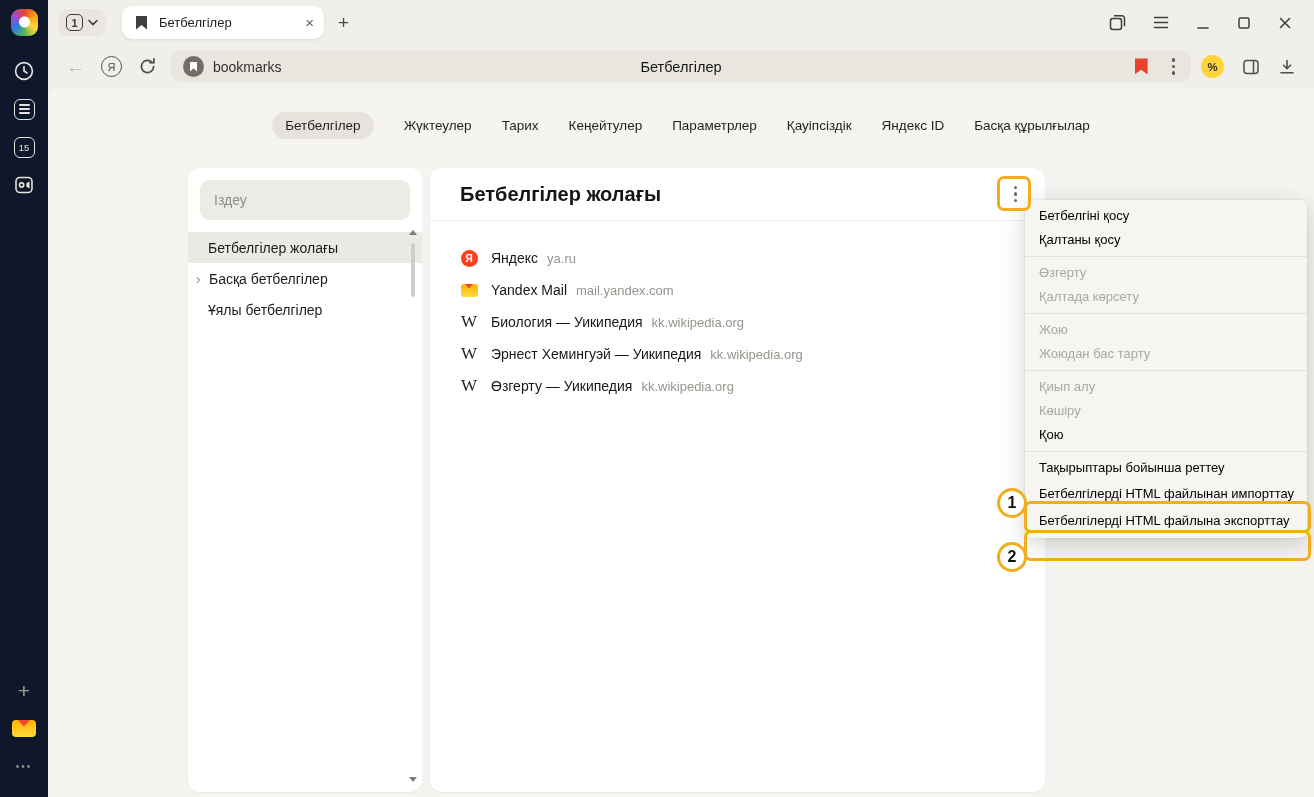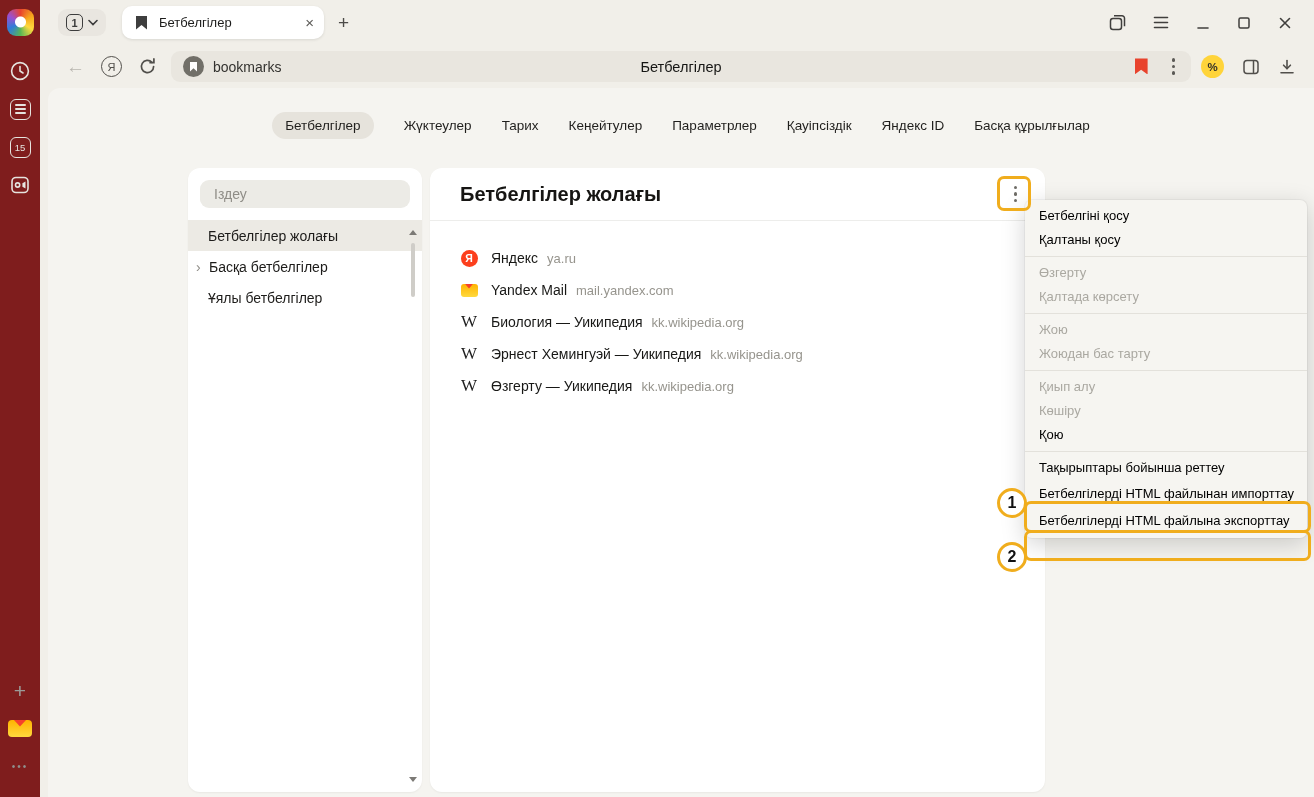--- a/index.html
+++ b/index.html
@@ -1,20 +1,20 @@
 <!DOCTYPE html>
 <html><head>
 <meta charset="utf-8">
 <style>
   html,body{margin:0;padding:0;}
   body{font-family:"Liberation Sans",sans-serif;background:#2a2a2a;}
   #app{position:relative;width:1314px;height:797px;background:#f1efe9;overflow:hidden;}
 
   
-  .rail{position:absolute;left:0;top:0;width:40px;height:100%;background:#7f1d1d;display:flex;flex-direction:column;align-items:center;padding:9px 0 12px;box-sizing:border-box;z-index:5;text-align:center;}
+  .rail{position:absolute;left:0;top:0;width:48px;height:100%;background:#0f172a;display:flex;flex-direction:column;align-items:center;padding:9px 0 12px;box-sizing:border-box;z-index:5;text-align:center;}
   .rail-logo{width:27px;height:27px;border-radius:9px;background:radial-gradient(circle at 50% 48%,#fff 0 5px,rgba(255,255,255,0) 6px),conic-gradient(#e8432d,#f6a71c,#ffd93e,#59b655,#2f7dd8,#9a4fd0,#e8432d);margin-bottom:16px;}
   .rail-icon{width:24px;height:24px;display:flex;align-items:center;justify-content:center;margin:7px 0;color:#e6e4df;}
   .rail-box{width:21px;height:21px;border:1.6px solid #e6e4df;border-radius:6px;display:flex;align-items:center;justify-content:center;font-size:9.5px;color:#e6e4df;box-sizing:border-box;}
   .rail-lines{width:21px;height:21px;border:1.6px solid #e6e4df;border-radius:6px;display:flex;flex-direction:column;gap:2.5px;align-items:center;justify-content:center;box-sizing:border-box;}
   .rail-lines i{width:11px;height:1.5px;background:#e6e4df;border-radius:1px;display:block;}
   .rail-spacer{flex:1;}
   .rail-plus{font-size:21px;color:#9b9b98;line-height:1;}
   .rail-mail{width:24px;height:17px;border-radius:4px;background:linear-gradient(180deg,#ffb300,#ffd93e);position:relative;overflow:hidden;}
   .rail-mail::before{content:"";position:absolute;left:-2px;top:-8px;width:28px;height:15px;background:#f5412d;clip-path:polygon(0 0,100% 0,50% 100%);}
   .rail-dots{color:#8f8f8c;font-size:10px;letter-spacing:2px;}
@@ -48,21 +48,21 @@
   .plus-badge{width:23px;height:23px;border-radius:50%;background:#ffd43a;display:flex;align-items:center;justify-content:center;font-size:11.5px;font-weight:bold;color:#33302a;}
   .tb-right{display:flex;align-items:center;gap:18px;padding-right:18px;color:#514f4b;}
 
   
   .content{position:absolute;left:48px;top:88px;right:0;bottom:0;background:#f5f4f0;border-top-left-radius:12px;}
   .nav{position:absolute;top:24px;left:0;right:0;display:flex;justify-content:center;gap:30px;align-items:center;}
   .nav-item{font-size:13.5px;color:#201f1d;padding:6px 0;white-space:nowrap;}
   .nav-item.active{background:#e6e3dc;border-radius:15px;padding:6px 13px;}
   .card{position:absolute;background:#fff;border-radius:12px;box-shadow:0 1px 2px rgba(0,0,0,.05);}
   .side-card{left:140px;top:80px;width:234px;height:624px;}
-  .search{margin:12px 12px 8px;height:28px;background:#ecebe6;border-radius:9px;display:flex;align-items:center;padding:0 12px;box-sizing:border-box;}
+  .search{margin:12px 12px 8px;height:40px;background:#ecebe6;border-radius:9px;display:flex;align-items:center;padding:0 12px;box-sizing:border-box;}
   .search input{border:0;outline:0;background:transparent;font-size:14px;font-family:inherit;color:#1e1e1c;width:100%;}
   .search input::placeholder{color:#8f8d87;}
   .side-list{margin-top:12px;}
   .side-item{height:31px;display:flex;align-items:center;padding-left:20px;font-size:14px;color:#1d1c1a;}
   .side-item.selected{background:#eceae4;}
   .side-item .chev{width:13px;margin-left:-12px;color:#8f8d87;font-size:14px;}
   .side-scroll{position:absolute;top:62px;right:3px;bottom:10px;width:12px;display:flex;flex-direction:column;align-items:center;}
   .tri-up{width:0;height:0;border-left:4px solid transparent;border-right:4px solid transparent;border-bottom:5px solid #7c7a76;}
   .tri-down{width:0;height:0;border-left:4px solid transparent;border-right:4px solid transparent;border-top:5px solid #7c7a76;margin-top:auto;}
   .thumb{width:4px;height:54px;background:#cfcdc8;border-radius:2px;margin-top:8px;}

